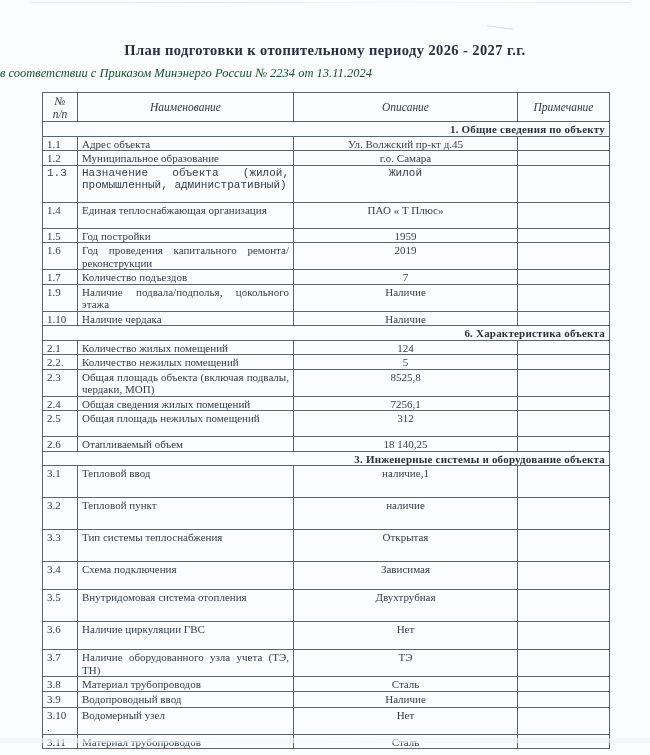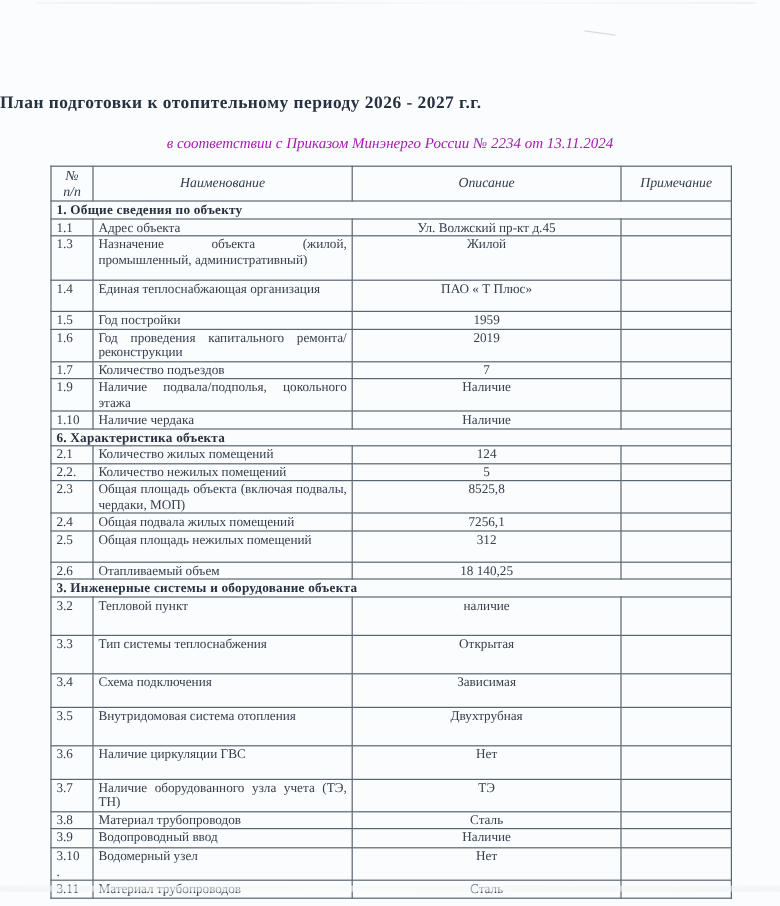--- a/index.html
+++ b/index.html
@@ -21,35 +21,34 @@
     position: absolute; top: 27px; left: 487px; width: 26px; height: 1px;
     background: #c9ced6; transform: rotate(8deg); opacity: .7;
   }
   .scan-bottom {
     position: absolute; bottom: 12px; left: 0; width: 100%; height: 5px;
     background: linear-gradient(90deg, #eef1f3, #f6f8f9 40%, #eef1f4);
     opacity: .6;
   }
   .page { padding-top: 42px; }
   .doc-title {
-    text-align: left;
+    text-align: center;
     font-weight: bold;
     font-size: 14.5px;
     line-height: 16px;
     letter-spacing: .4px;
     color: #273140;
-    margin-top: 36px;
   }
   .doc-subtitle {
-    text-align: center;
+    text-align: left;
     font-style: italic;
     font-size: 12.5px;
     line-height: 15px;
-    margin-top: 18px;
-    color: #a21caf;
+    margin-top: 8px;
+    color: #14532d;
   }
   table.plan {
     border-collapse: collapse;
     table-layout: fixed;
     width: 567px;
     margin: 11px 0 0 42px;
   }
   table.plan th, table.plan td {
     border: 1px solid #5a6570;
     font-size: 11px;
@@ -64,21 +63,21 @@
     font-size: 11.5px;
     text-align: center;
     vertical-align: middle;
     height: 29px;
     white-space: pre-line;
     color: #313b4a;
   }
   td.section-cell {
     font-weight: bold;
     font-size: 11.5px;
-    text-align: left;
+    text-align: right;
     height: 13px;
     color: #273140;
     letter-spacing: .2px;
   }
   td.c-num  { white-space: pre-line; padding-left: 5px; }
   td.c-name { text-align: justify; padding-left: 6px; padding-right: 7px; }
   td.c-desc { text-align: center; }
   td.c-desc.it { }
 </style>
 </head>
@@ -110,21 +109,27 @@
     <tbody>
         <tr>
           <td colspan="4" class="section-cell">1. Общие сведения по объекту</td>
         </tr>
         <tr style="height: 13px;">
           <td class="c-num">1.1</td>
           <td class="c-name">Адрес объекта</td>
           <td class="c-desc">Ул. Волжский пр-кт д.45</td>
           <td class="c-note"></td>
         </tr>
-        <tr style="height: 37px;">
+        <tr style="height: 13px;">
+          <td class="c-num">1.2</td>
+          <td class="c-name">Муниципальное образование</td>
+          <td class="c-desc">г.о. Самара</td>
+          <td class="c-note"></td>
+        </tr>
+        <tr style="height: 37px; font-family: Liberation Mono, monospace;">
           <td class="c-num">1.3</td>
           <td class="c-name">Назначение объекта (жилой, промышленный, административный)</td>
           <td class="c-desc">Жилой</td>
           <td class="c-note"></td>
         </tr>
         <tr style="height: 26px;">
           <td class="c-num">1.4</td>
           <td class="c-name">Единая теплоснабжающая организация</td>
           <td class="c-desc">ПАО « Т Плюс»</td>
           <td class="c-note"></td>
@@ -175,38 +180,44 @@
           <td class="c-note"></td>
         </tr>
         <tr style="height: 26px;">
           <td class="c-num">2.3</td>
           <td class="c-name">Общая площадь объекта (включая подвалы, чердаки, МОП)</td>
           <td class="c-desc">8525,8</td>
           <td class="c-note"></td>
         </tr>
         <tr style="height: 13px;">
           <td class="c-num">2.4</td>
-          <td class="c-name">Общая подвала жилых помещений</td>
+          <td class="c-name">Общая сведения жилых помещений</td>
           <td class="c-desc">7256,1</td>
           <td class="c-note"></td>
         </tr>
         <tr style="height: 26px;">
           <td class="c-num">2.5</td>
           <td class="c-name">Общая площадь нежилых помещений</td>
           <td class="c-desc">312</td>
           <td class="c-note"></td>
         </tr>
         <tr style="height: 13px;">
           <td class="c-num">2.6</td>
           <td class="c-name">Отапливаемый объем</td>
           <td class="c-desc">18 140,25</td>
           <td class="c-note"></td>
         </tr>
         <tr>
           <td colspan="4" class="section-cell">3. Инженерные системы и оборудование объекта</td>
+        </tr>
+        <tr style="height: 32px;">
+          <td class="c-num">3.1</td>
+          <td class="c-name">Тепловой ввод</td>
+          <td class="c-desc">наличие,1</td>
+          <td class="c-note"></td>
         </tr>
         <tr style="height: 32px;">
           <td class="c-num">3.2</td>
           <td class="c-name">Тепловой пункт</td>
           <td class="c-desc">наличие</td>
           <td class="c-note"></td>
         </tr>
         <tr style="height: 32px;">
           <td class="c-num">3.3</td>
           <td class="c-name">Тип системы теплоснабжения</td>

